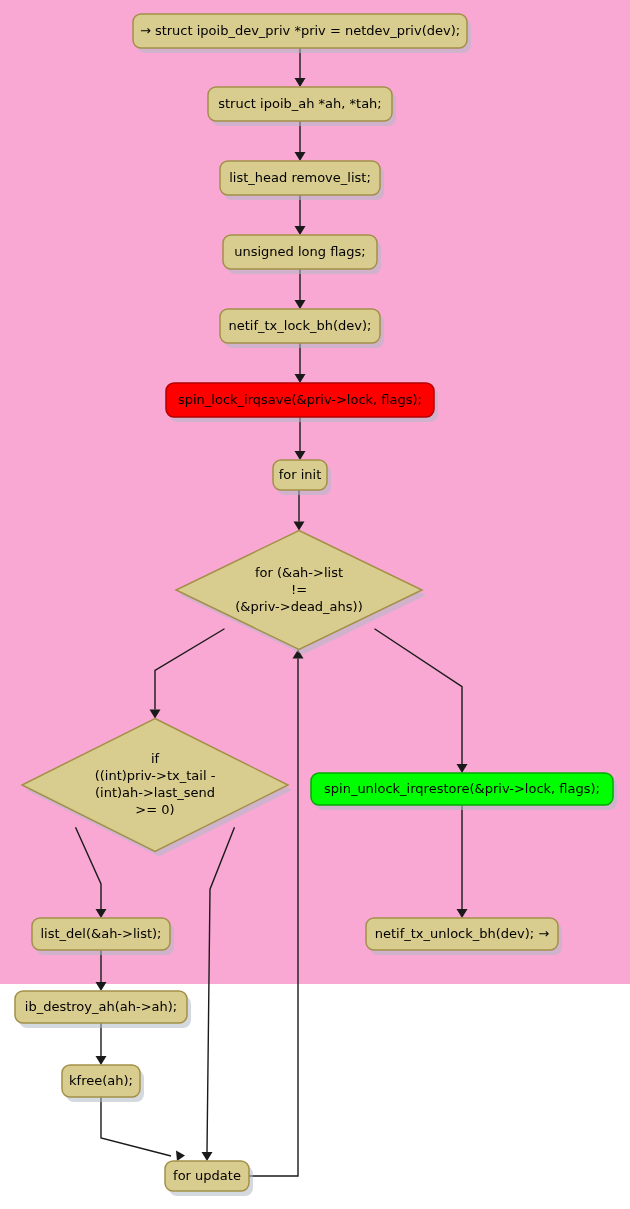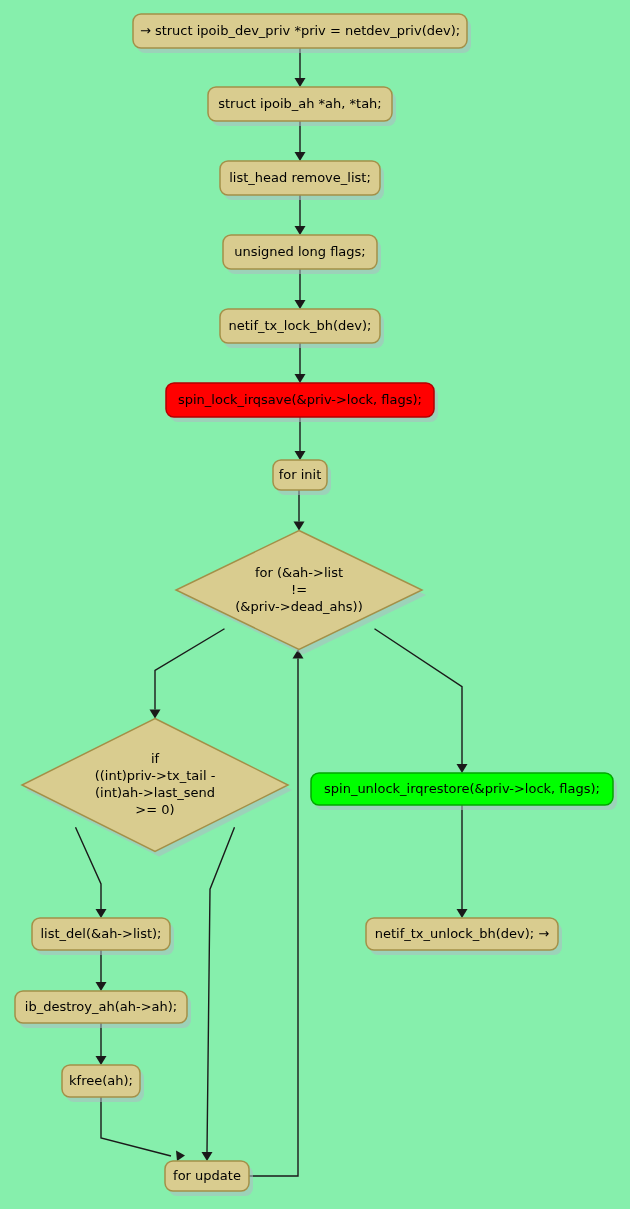--- a/index.html
+++ b/index.html
@@ -9,22 +9,22 @@
   }
   body {
     width: 630px;
     height: 1209px;
     overflow: hidden;
     font-family: "DejaVu Sans", sans-serif;
   }
   #flowchart-root {
     position: relative;
     width: 630px;
-    height: 1209px;
-    background: #86efac;
+    height: 984px;
+    background: #f9a8d4;
   }
   svg#diagram {
     display: block;
     width: 630px;
     height: 1209px;
   }
   .node-shape {
     stroke-width: 1.5;
   }
   .node-shadow {

